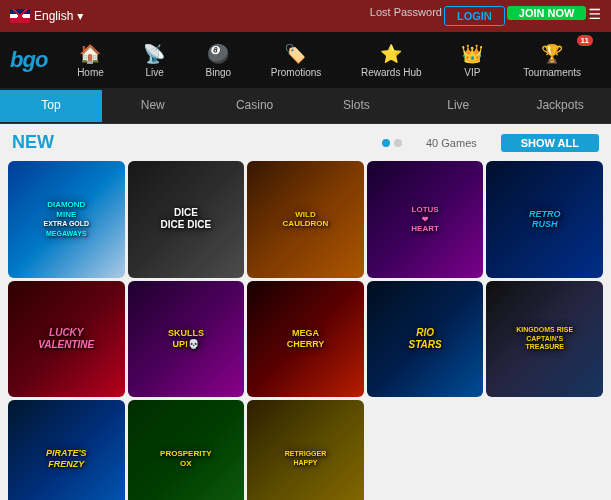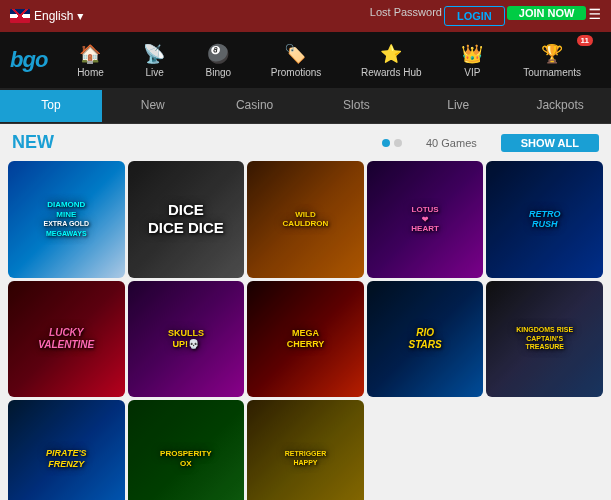--- a/index.html
+++ b/index.html
@@ -257,21 +257,21 @@
       text-shadow: 1px 1px 3px #000, 0 0 8px rgba(0,0,0,0.8);
       font-size: 9px;
       line-height: 1.2;
       text-transform: uppercase;
     }
 
     
     .g-sai { font-size: 8px; color: #FFD700; }
     .g-beez { font-size: 10px; color: #FFD700; }
     .g-diamond { font-size: 8px; color: #00FFFF; }
-    .g-dice { font-size: 15px; color: #fff; }
+    .g-dice { font-size: 10px; color: #fff; }
     .g-wild { font-size: 8px; color: #FFD700; }
     .g-lotus { font-size: 8px; color: #FF69B4; }
     .g-retro { font-size: 9px; color: #00BFFF; }
     .g-lucky { font-size: 8px; color: #FF69B4; text-align: center; }
     .g-skulls { font-size: 9px; color: #FFD700; }
     .g-mega { font-size: 9px; color: #FFD700; }
     .g-rio { font-size: 10px; color: #FFD700; }
     .g-captain { font-size: 7px; color: #FFD700; }
     .g-pirates { font-size: 9px; color: #FFD700; }
     .g-prosperity { font-size: 8px; color: #FFD700; }

